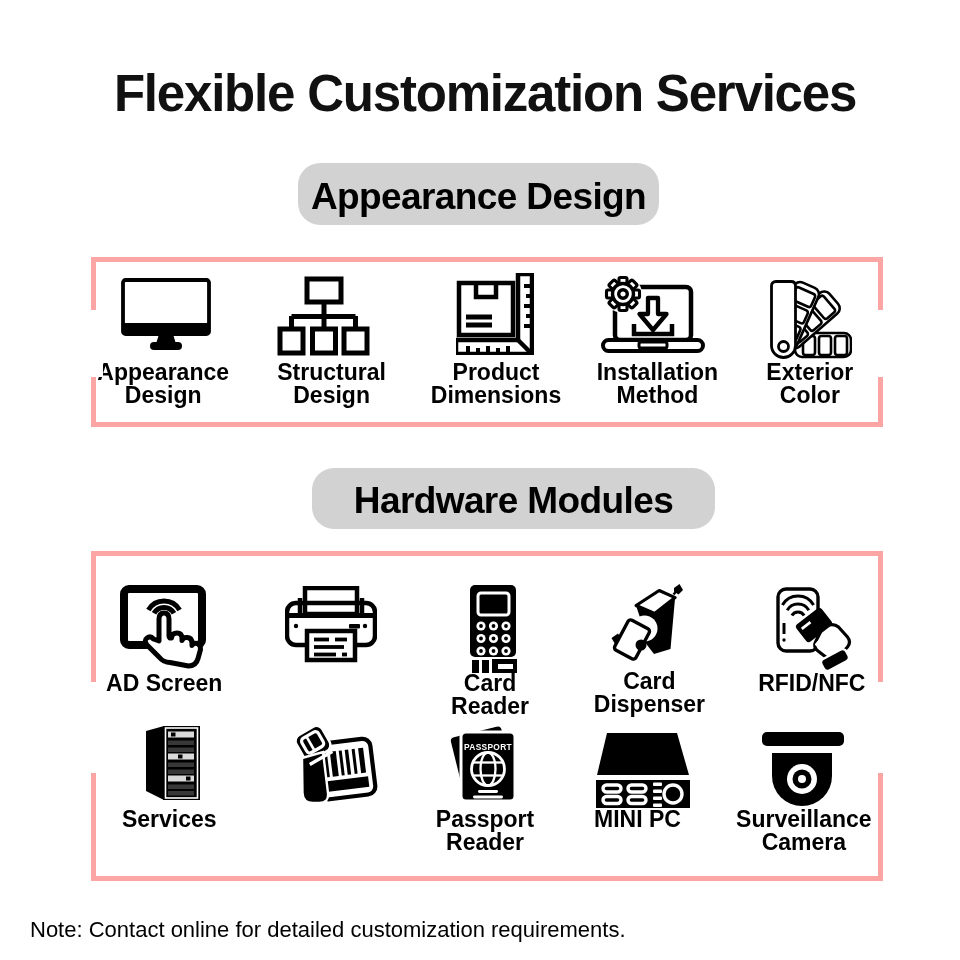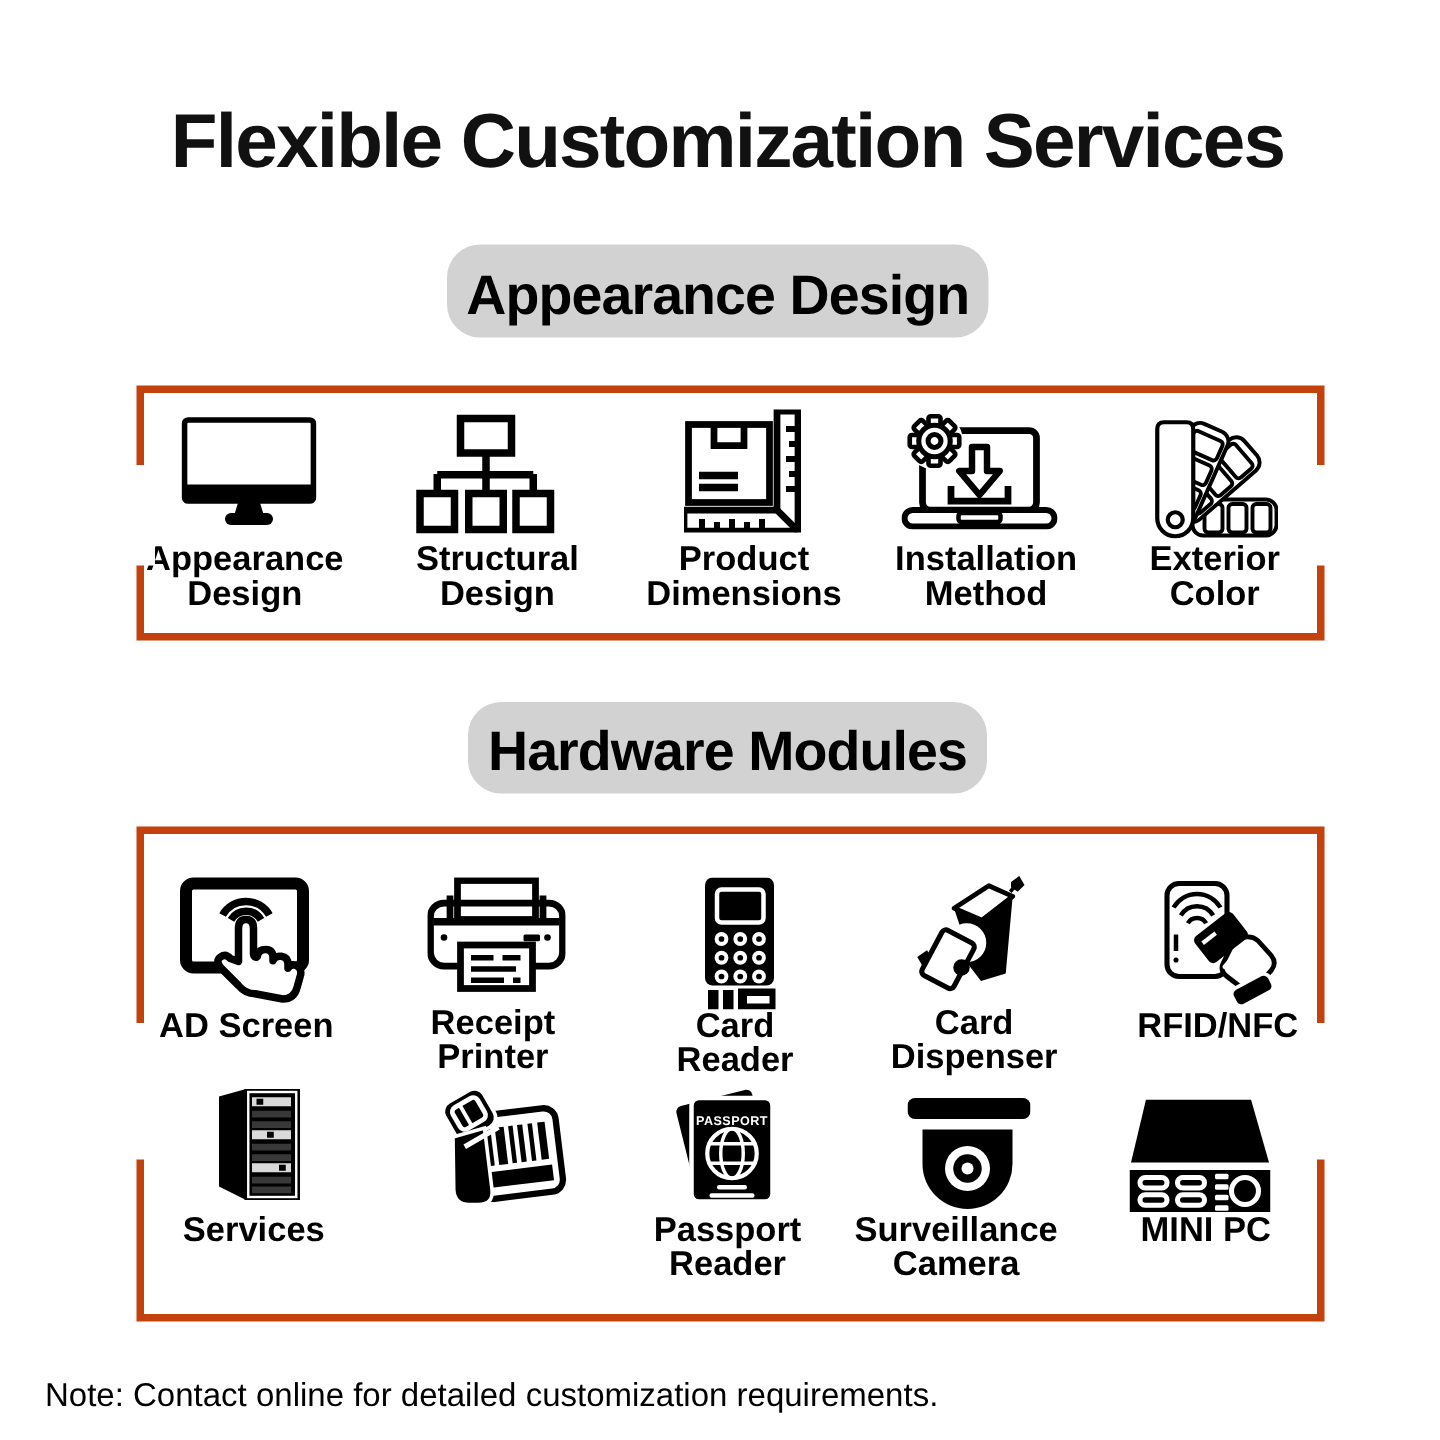--- a/index.html
+++ b/index.html
@@ -2,22 +2,22 @@
 <html><head>
 <meta charset="utf-8">
 <style>
   html,body{margin:0;padding:0;}
   body{width:960px;height:960px;background:#ffffff;font-family:"Liberation Sans",sans-serif;position:relative;overflow:hidden;}
   .abs{position:absolute;}
   #title{left:5px;top:66px;width:960px;text-align:center;font-weight:bold;font-size:51px;line-height:55px;color:#111;letter-spacing:-1.2px;}
   .badge span{display:inline-block;transform:translateZ(0);}
   .badge{background:#d2d2d2;border-radius:22px;color:#000;font-weight:bold;font-size:37px;text-align:center;letter-spacing:-0.6px;}
   #badge1{left:298px;top:163px;width:361px;height:62px;line-height:67px;}
-  #badge2{left:312px;top:468px;width:346px;height:61px;line-height:66px;}
-  .frame{border:5px solid #c2410c;box-sizing:border-box;}
+  #badge2{left:312px;top:468px;width:403px;height:61px;line-height:66px;}
+  .frame{border:5px solid #fca5a5;box-sizing:border-box;}
   #box1{left:91px;top:257px;width:792px;height:170px;display:flex;}
   #box2{left:91px;top:551px;width:792px;height:330px;}
   .row{display:flex;width:100%;height:160px;}
   .cell{flex:1 1 0;display:flex;flex-direction:column;align-items:center;}
   .ic{display:flex;align-items:center;justify-content:center;}
   #box1 .ic{height:96px;margin-top:4px;}
   .r1 .ic{height:84px;margin-top:22px;}
   .r2 .ic{height:84px;margin-top:4px;}
   .lb{font-weight:bold;font-size:23px;line-height:23px;text-align:center;color:#000;}
   #box1 .lb{margin-top:-1px;}
@@ -196,21 +196,20 @@
  <rect x="22" y="45" width="48" height="29" fill="#fff" stroke="#000" stroke-width="4.5"></rect>
  <g stroke="#000" stroke-width="3.8">
   <line x1="29" y1="53.5" x2="44" y2="53.5"></line>
               <line x1="50" y1="53.5" x2="62" y2="53.5"></line>
   <line x1="29" y1="61" x2="59" y2="61"></line>
   <line x1="29" y1="68.5" x2="51" y2="68.5"></line>
               <line x1="57" y1="68.5" x2="62" y2="68.5"></line>
  </g>
 </svg>
     </div>
-        <div class="lb">Receipt<br>Printer</div>
       </div>
     <div class="cell">
         <div class="ic" id="i-cardreader">
 <svg width="48" height="88" viewBox="0 0 48 88" style="left:7px;top:9px">
  <rect x="0" y="0" width="46" height="72" rx="5" fill="#000"></rect>
  <rect x="8" y="8" width="31" height="22" rx="3" fill="none" stroke="#fff" stroke-width="3"></rect>
  <g fill="#fff">
   <circle cx="11" cy="41" r="4.6"></circle>
               <circle cx="23.5" cy="41" r="4.6"></circle>
               <circle cx="36" cy="41" r="4.6"></circle>
@@ -350,32 +349,20 @@
   <line x1="21.5" y1="35.5" x2="52.5" y2="35.5" stroke-width="2.3"></line>
   <line x1="21.5" y1="48.5" x2="52.5" y2="48.5" stroke-width="2.3"></line>
  </g>
  <rect x="27" y="63" width="20" height="3" rx="1.4" fill="#fff"></rect>
  <rect x="22" y="68.5" width="30" height="3" rx="1.4" fill="#fff"></rect>
 </svg>
     </div>
         <div class="lb">Passport<br>Reader</div>
       </div>
     <div class="cell">
-        <div class="ic" id="i-camera">
-<svg width="82" height="76" viewBox="0 0 82 76" style="left:3px;top:8px">
- <rect x="0" y="0" width="82" height="14" rx="5" fill="#000"></rect>
- <path d="M10,21 L70,21 L70,44 A30,30 0 0 1 10,44 Z" fill="#000"></path>
- <circle cx="40" cy="47" r="15" fill="#fff"></circle>
- <circle cx="40" cy="47" r="9.5" fill="#000"></circle>
- <circle cx="40" cy="47" r="4" fill="#fff"></circle>
-</svg>
-    </div>
-        <div class="lb">Surveillance<br>Camera</div>
-      </div>
-    <div class="cell">
         <div class="ic" id="i-minipc">
 <svg width="94" height="76" viewBox="0 0 94 76" style="top:9px">
  <polygon points="11,0 81,0 93,42 1,42" fill="#000"></polygon>
  <rect x="0" y="47" width="94" height="28" fill="#000"></rect>
  <g fill="none" stroke="#fff" stroke-width="3.4">
   <rect x="7" y="52" width="18" height="7" rx="3.5"></rect>
   <rect x="7" y="63.5" width="18" height="7" rx="3.5"></rect>
   <rect x="32" y="52" width="18" height="7" rx="3.5"></rect>
   <rect x="32" y="63.5" width="18" height="7" rx="3.5"></rect>
   <circle cx="77" cy="61" r="9"></circle>
@@ -383,18 +370,30 @@
  <g fill="#fff">
   <rect x="57" y="49.5" width="9" height="3.6" rx="1"></rect>
   <rect x="57" y="56.5" width="9" height="3.6" rx="1"></rect>
   <rect x="57" y="63.5" width="9" height="3.6" rx="1"></rect>
   <rect x="57" y="70.5" width="9" height="3.6" rx="1"></rect>
  </g>
 </svg>
     </div>
         <div class="lb">MINI PC</div>
       </div>
+    <div class="cell">
+        <div class="ic" id="i-camera">
+<svg width="82" height="76" viewBox="0 0 82 76" style="left:3px;top:8px">
+ <rect x="0" y="0" width="82" height="14" rx="5" fill="#000"></rect>
+ <path d="M10,21 L70,21 L70,44 A30,30 0 0 1 10,44 Z" fill="#000"></path>
+ <circle cx="40" cy="47" r="15" fill="#fff"></circle>
+ <circle cx="40" cy="47" r="9.5" fill="#000"></circle>
+ <circle cx="40" cy="47" r="4" fill="#fff"></circle>
+</svg>
+    </div>
+        <div class="lb">Surveillance<br>Camera</div>
+      </div>
   </div>
 </div>
 <div class="abs gap" style="left:89px;top:682px;height:91px;"></div>
 <div class="abs gap" style="left:871px;top:682px;height:91px;"></div>
 
 <div class="abs" id="note">Note: Contact online for detailed customization requirements.</div>
 
 </body></html>

